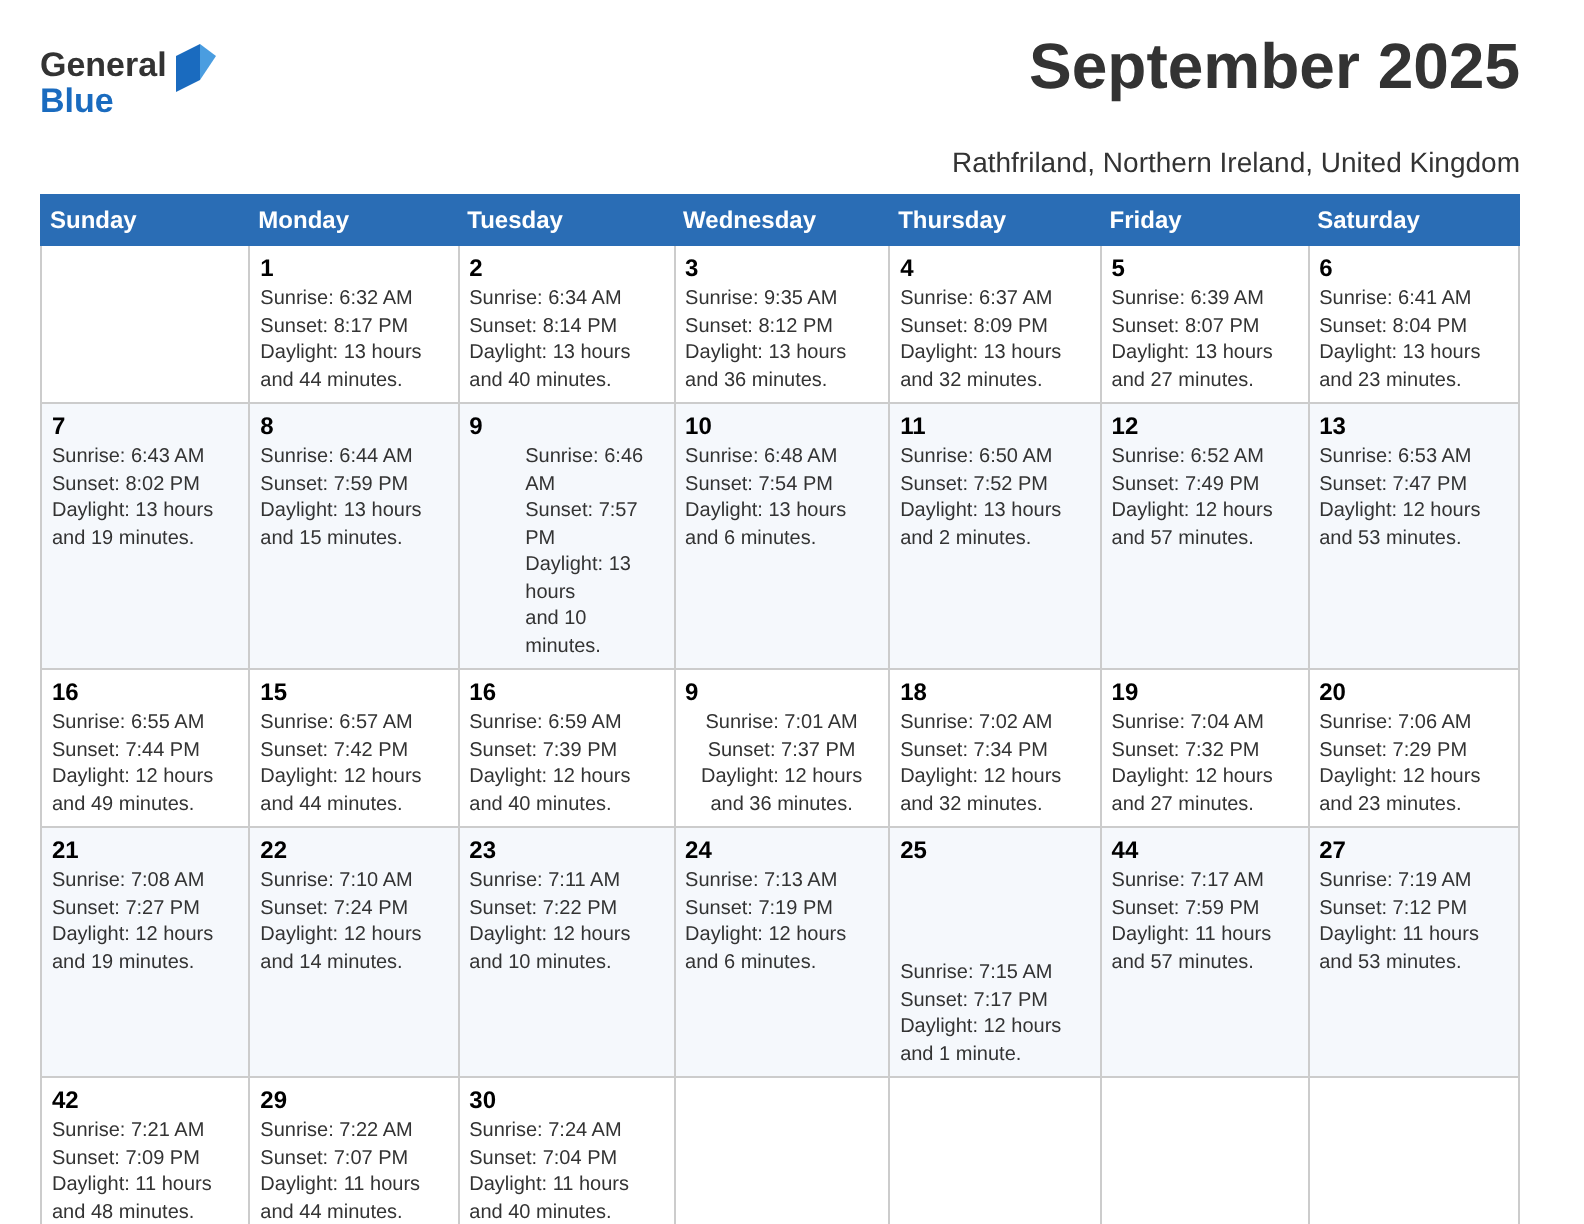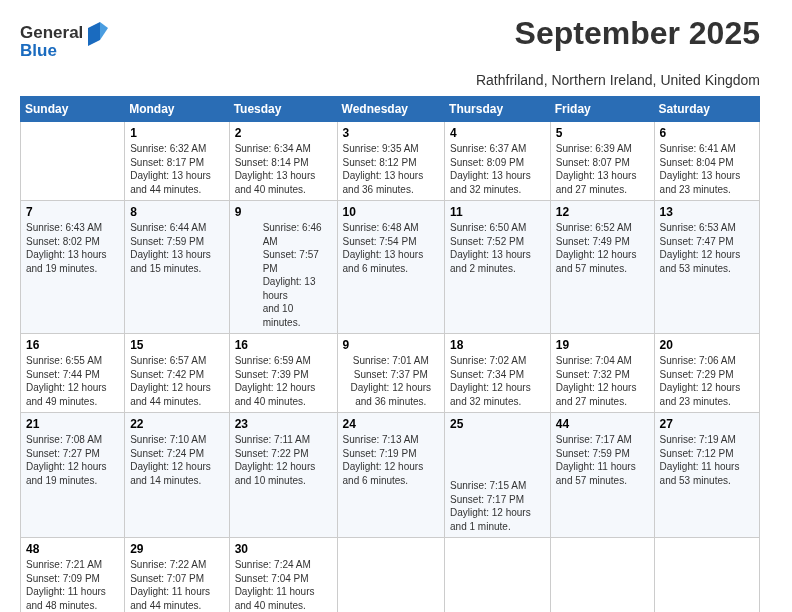--- a/index.html
+++ b/index.html
@@ -307,21 +307,21 @@
           <td>
             <span class="day-num">27</span>
             <div class="day-info" style="white-space: pre-line;">Sunrise: 7:19 AM
 Sunset: 7:12 PM
 Daylight: 11 hours
 and 53 minutes.</div>
           </td>
         </tr>
         <tr>
           <td>
-            <span class="day-num">48</span>
+            <span class="day-num">42</span>
             <div class="day-info" style="white-space: pre-line;">Sunrise: 7:21 AM
 Sunset: 7:09 PM
 Daylight: 11 hours
 and 48 minutes.</div>
           </td>
           <td>
             <span class="day-num">29</span>
             <div class="day-info" style="white-space: pre-line;">Sunrise: 7:22 AM
 Sunset: 7:07 PM
 Daylight: 11 hours

